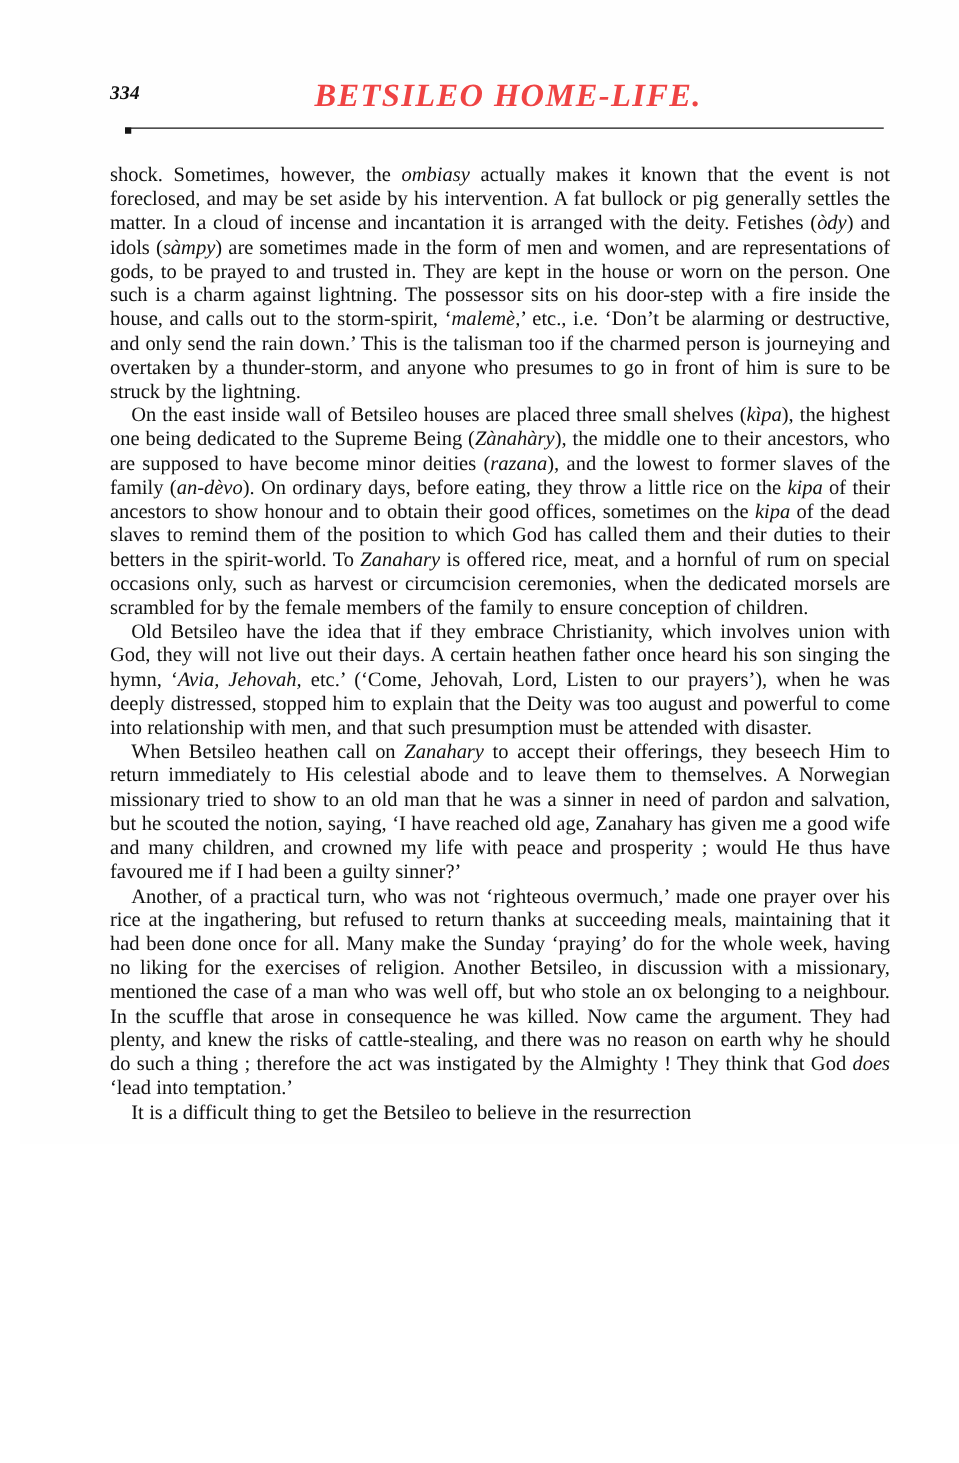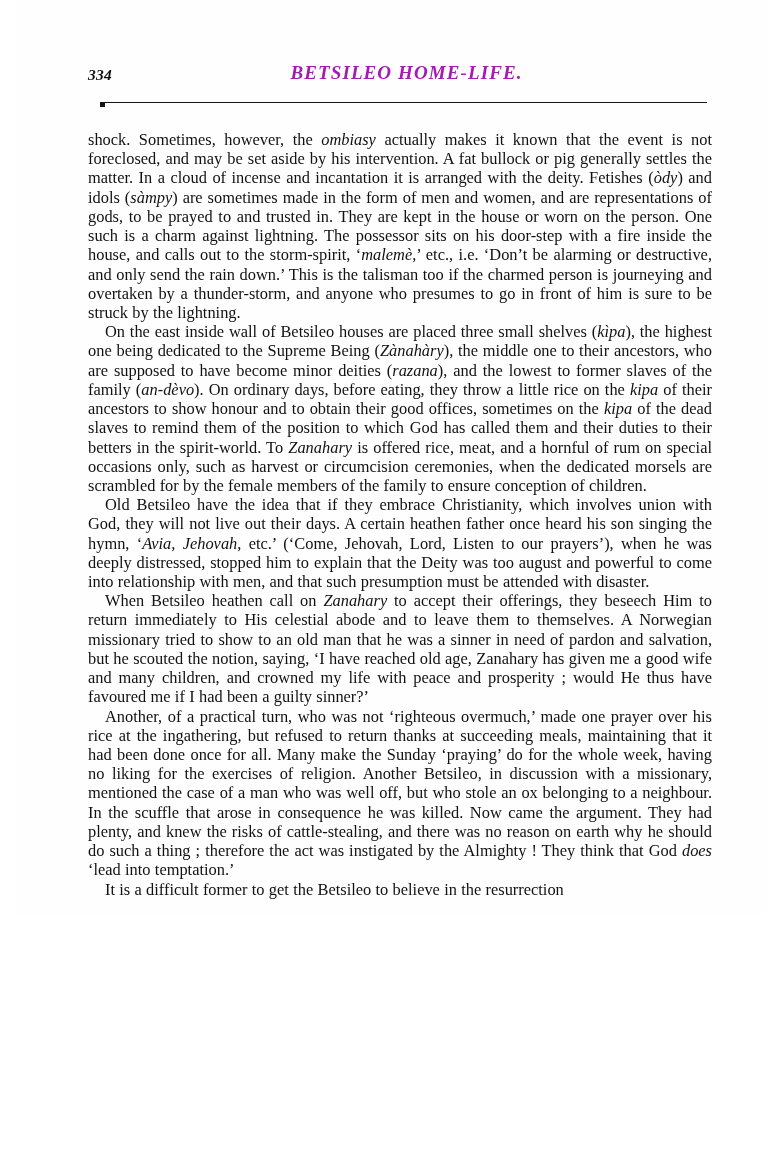--- a/index.html
+++ b/index.html
@@ -44,25 +44,25 @@
     font-weight: 600;
     letter-spacing: 0.2px;
     color: #111;
   }
   .head-title {
     position: absolute;
     left: 0;
     right: 0;
     top: 0;
     text-align: center;
-    font-size: 19px;
+    font-size: 26px;
     font-style: italic;
     font-weight: 700;
     letter-spacing: 1.1px;
-    color: #a21caf;
+    color: #ef4444;
     padding-left: 14px;
   }
   .head-rule {
     position: absolute;
     left: 84px;
     top: 102px;
     width: 607px;
     height: 0;
     border-top: 1.6px solid #151515;
   }
@@ -119,16 +119,16 @@
   </div>
 
   <div class="head-rule"></div>
 
   <div class="textblock">
       <p class="para"><span>shock.   Sometimes, however, the </span><i>ombiasy</i><span> actually makes it known that the event is not foreclosed, and may be set aside by his intervention.   A fat bullock or pig generally settles the matter.   In a cloud of incense and incantation it is arranged with the deity.  Fetishes (</span><i>òdy</i><span>) and idols (</span><i>sàmpy</i><span>) are sometimes made in the form of men and women, and are representations of gods, to be prayed to and trusted in.   They are kept in the house or worn on the person.   One such is a charm against lightning.   The possessor sits on his door-step with a fire inside the house, and calls out to the storm-spirit, ‘</span><i>malemè</i><span>,’ etc., i.e. ‘Don’t be alarming or destructive, and only send the rain down.’   This is the talisman too if the charmed person is journeying and overtaken by a thunder-storm, and anyone who presumes to go in front of him is sure to be struck by the lightning.</span></p>
       <p class="para indent"><span>On the east inside wall of Betsileo houses are placed three small shelves (</span><i>kìpa</i><span>), the highest one being dedicated to the Supreme Being (</span><i>Zànahàry</i><span>), the middle one to their ancestors, who are supposed to have become minor deities (</span><i>razana</i><span>), and the lowest to former slaves of the family (</span><i>an-dèvo</i><span>).   On ordinary days, before eating, they throw a little rice on the </span><i>kipa</i><span> of their ancestors to show honour and to obtain their good offices, sometimes on the </span><i>kipa</i><span> of the dead slaves to remind them of the position to which God has called them and their duties to their betters in the spirit-world.   To </span><i>Zanahary</i><span> is offered rice, meat, and a hornful of rum on special occasions only, such as harvest or circumcision ceremonies, when the dedicated morsels are scrambled for by the female members of the family to ensure conception of children.</span></p>
       <p class="para indent"><span>Old Betsileo have the idea that if they embrace Christianity, which involves union with God, they will not live out their days.   A certain heathen father once heard his son singing the hymn, ‘</span><i>Avia, Jehovah,</i><span> etc.’  (‘Come, Jehovah, Lord, Listen to our prayers’), when he was deeply distressed, stopped him to explain that the Deity was too august and powerful to come into relationship with men, and that such presumption must be attended with disaster.</span></p>
       <p class="para indent"><span>When Betsileo heathen call on </span><i>Zanahary</i><span> to accept their offerings, they beseech Him to return immediately to His celestial abode and to leave them to themselves.   A Norwegian missionary tried to show to an old man that he was a sinner in need of pardon and salvation, but he scouted the notion, saying, ‘I have reached old age, Zanahary has given me a good wife and many children, and crowned my life with peace and prosperity ; would He thus have favoured me if I had been a guilty sinner?’</span></p>
       <p class="para indent"><span>Another, of a practical turn, who was not ‘righteous overmuch,’ made one prayer over his rice at the ingathering, but refused to return thanks at succeeding meals, maintaining that it had been done once for all.   Many make the Sunday ‘praying’ do for the whole week, having no liking for the exercises of religion.   Another Betsileo, in discussion with a missionary, mentioned the case of a man who was well off, but who stole an ox belonging to a neighbour.   In the scuffle that arose in consequence he was killed. Now came the argument.   They had plenty, and knew the risks of cattle-stealing, and there was no reason on earth why he should do such a thing ; therefore the act was instigated by the Almighty !   They think that God </span><i>does</i><span> ‘lead into temptation.’</span></p>
-      <p class="para indent"><span>It is a difficult former to get the Betsileo to believe in the resurrection</span></p>
+      <p class="para indent"><span>It is a difficult thing to get the Betsileo to believe in the resurrection</span></p>
     </div>
 
 </div>
 
 </body></html>

